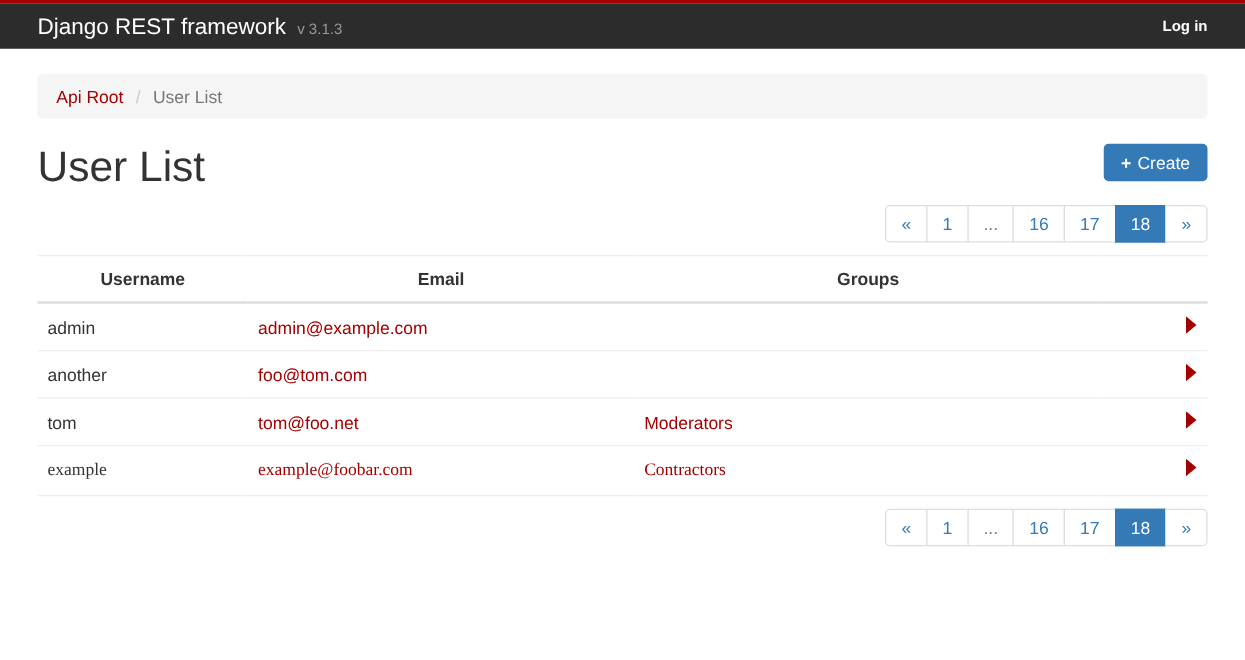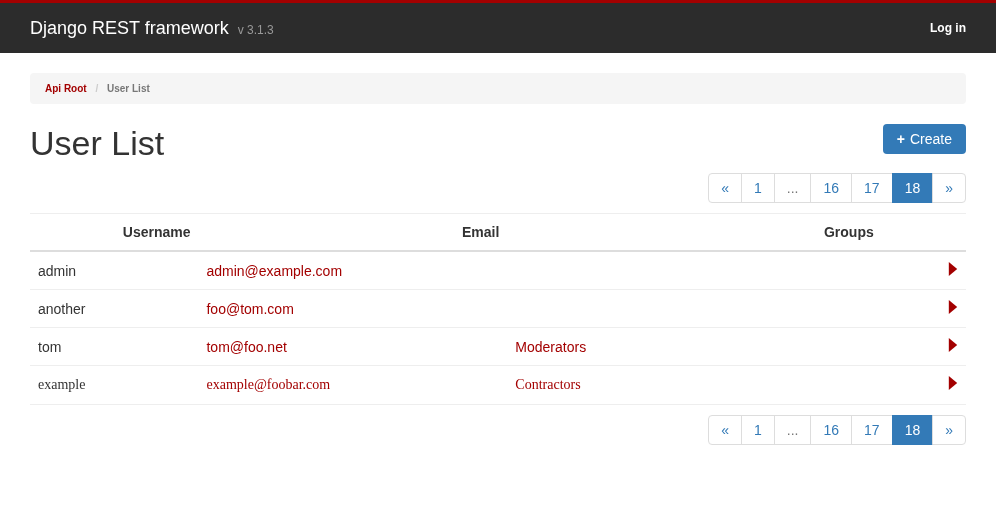--- a/index.html
+++ b/index.html
@@ -1,41 +1,41 @@
 <!DOCTYPE html>
 <html><head>
 <meta charset="utf-8">
 <style>
 * { box-sizing: border-box; margin: 0; padding: 0; }
 body { font-family: "Helvetica Neue", Helvetica, Arial, sans-serif; font-size: 14px; color: #333; background: #fff; }
 .topbar-red { height: 3px; background: #a30000; }
-.navbar { background: #2c2c2c; height: 50px; display: flex; align-items: center; justify-content: space-between; padding: 0 30px; }
+.navbar { background: #2c2c2c; height: 36px; display: flex; align-items: center; justify-content: space-between; padding: 0 30px; }
 .navbar-brand { color: #fff; font-size: 18px; font-weight: 400; text-decoration: none; }
 .navbar-brand .version { color: #999; font-size: 12px; margin-left: 4px; }
 .navbar-login { color: #fff; font-weight: bold; font-size: 12px; text-decoration: none; }
 .container { padding: 20px 30px; }
-.breadcrumb { background: #f5f5f5; border-radius: 4px; padding: 10px 15px; margin-bottom: 20px; font-size: 10px; color: #777; font-weight: bold; }
+.breadcrumb { background: #f5f5f5; border-radius: 4px; padding: 10px 15px; margin-bottom: 20px; font-size: 14px; color: #777; }
 .breadcrumb a { color: #a30000; text-decoration: none; }
 .breadcrumb .sep { margin: 0 6px; color: #ccc; }
 .header-row { display: flex; justify-content: space-between; align-items: flex-start; margin-bottom: 10px; }
 .page-title { font-size: 34px; font-weight: 300; color: #333; }
 .btn-group { display: flex; gap: 6px; }
 .btn { display: inline-flex; align-items: center; padding: 7px 14px; border-radius: 4px; font-size: 14px; cursor: pointer; border: none; color: #fff; }
 .btn-primary { background: #337ab7; }
 .btn .plus-icon { margin-right: 5px; font-weight: bold; }
 .btn .caret { margin-left: 6px; border-top: 4px solid #fff; border-left: 4px solid transparent; border-right: 4px solid transparent; display: inline-block; }
 .pagination-wrap { display: flex; justify-content: flex-end; margin: 10px 0; }
 .pagination { display: flex; border-radius: 4px; }
 .pagination li { list-style: none; border: 1px solid #ddd; padding: 6px 12px; margin-left: -1px; color: #337ab7; cursor: pointer; font-size: 14px; background: #fff; }
 .pagination li:first-child { border-radius: 4px 0 0 4px; }
 .pagination li:last-child { border-radius: 0 4px 4px 0; }
 .pagination li.active { background: #337ab7; color: #ffffff; border-color: #337ab7; }
 .pagination li.disabled { color: #777; cursor: default; }
 table.table { width: 100%; border-collapse: collapse; margin-top: 10px; }
-table.table th { text-align: right; font-weight: bold; padding: 10px 8px; border-top: 1px solid #eee; border-bottom: 2px solid #ddd; font-size: 14px; }
+table.table th { text-align: center; font-weight: bold; padding: 10px 8px; border-top: 1px solid #eee; border-bottom: 2px solid #ddd; font-size: 14px; }
 table.table td { padding: 10px 8px; border-top: 1px solid #eee; font-size: 14px; }
 table.table tr:last-child td { border-bottom: 1px solid #eee; font-family: Liberation Serif, serif; }
 .link-red { color: #a30000; text-decoration: none; }
 .chevron { color: #a30000; text-align: right; }
 .chevron svg { width: 10px; height: 14px; }
 .col-username { width: 18%; }
 .col-email { width: 33%; }
 .col-groups { width: 40%; }
 .col-action { width: 9%; text-align: right; }
 </style>

